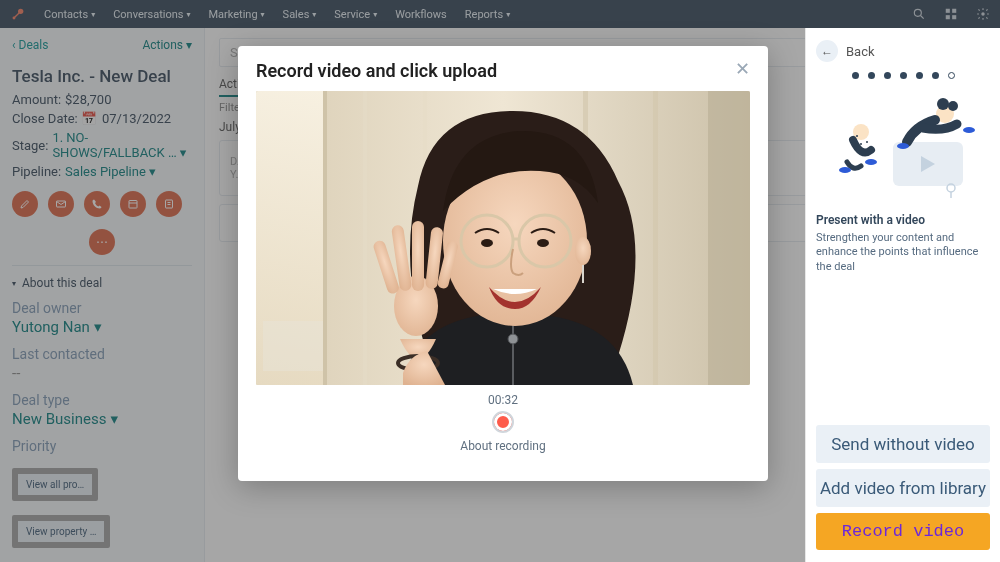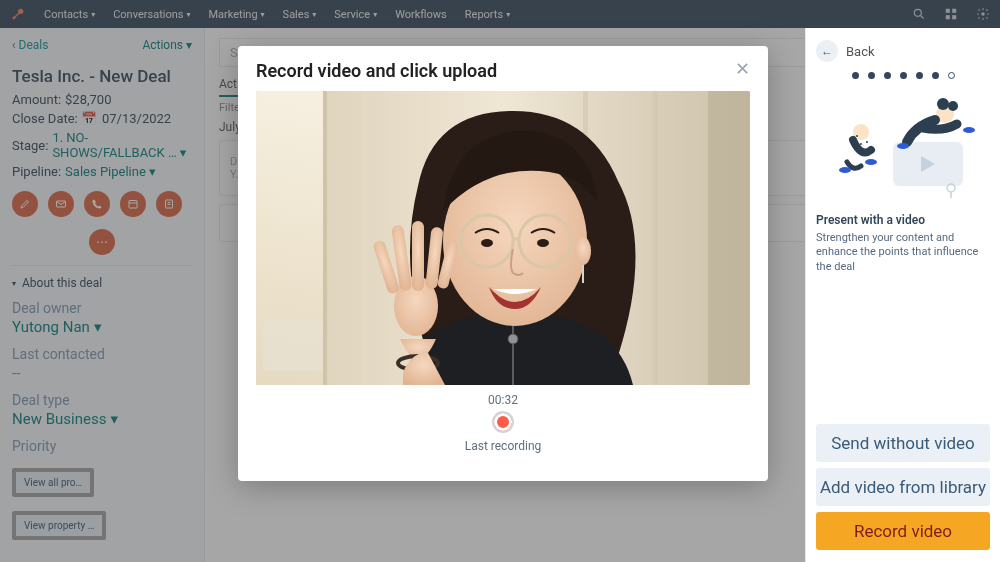--- a/index.html
+++ b/index.html
@@ -22,21 +22,21 @@
   .actions-link { color:#008080; font-size:12px; }
   .deal-title { font-size: 17px; font-weight: 500; margin: 8px 0 6px; color:#33475b; }
   .deal-field { font-size: 13px; color:#33475b; margin: 4px 0; display:flex; gap:4px; align-items:center; }
   .deal-field .teal { color:#008080; }
   .icon-row { display:flex; gap:10px; margin: 12px 0; }
   .round-btn { width: 26px; height: 26px; border-radius: 50%; background: #e6633e; display:flex; align-items:center; justify-content:center; color:#fff; }
   .icon-row2 { display:flex; justify-content:center; }
   .section-hdr { border-top:1px solid #dbe3ea; padding-top:10px; margin-top:10px; font-size:12px; color:#33475b; display:flex; align-items:center; gap:6px; }
   .prop-label { font-size:14px; color:#7c98b6; margin-top:10px; }
   .prop-val { font-size:15px; color:#008080; margin-top:2px; display:flex; align-items:center; gap:4px; }
-  .btn-gray { display:inline-block; background:#eaf0f6; border:4px solid #a3a3a3; color:#3a5a78; font-size:10px; padding:5px 8px; border-radius:2px; margin-top:14px; margin-right:6px; }
+  .btn-gray { display:inline-block; background:#eaf0f6; border:6px solid #a3a3a3; color:#3a5a78; font-size:10px; padding:5px 8px; border-radius:2px; margin-top:14px; margin-right:6px; }
 
   .mid-col { flex:1; background:#fdfdfd; padding: 10px 14px; font-size:12px; color:#555; border-right:1px solid #ececec; }
   .search-bar { background:#fff; border:1px solid #e4e9ee; border-radius:2px; padding:6px 10px; font-size:13px; color:#aaa; margin-bottom:10px; }
   .tab-row { font-size:12px; color:#555; margin-bottom:10px; }
   .filter-row { font-size:11px; color:#888; margin-bottom:6px; }
   .date-hdr { font-size:12px; color:#555; margin-bottom:6px; }
   .act-card { background:#fff; border:1px solid #e4e9ee; border-radius:3px; padding:14px 10px; margin-bottom:8px; min-height:38px; color:#aaa; font-size:11px;}
 
   .right-col { width: 100px; background:#f5f8fa; padding:8px; font-size:11px; }
   .right-tabs { display:flex; gap:6px; margin-bottom:6px; }
@@ -49,21 +49,21 @@
   .side-back .circ { width:22px; height:22px; border-radius:50%; background:#eaf0f6; display:flex; align-items:center; justify-content:center; font-size:12px; }
   .dot-row { display:flex; gap:9px; justify-content:center; margin-bottom:8px; }
   .dot { width:7px; height:7px; border-radius:50%; background:#33475b; }
   .dot.hollow { background:transparent; border:1px solid #33475b; }
   .illus { width:100%; height:120px; display:flex; align-items:center; justify-content:center; margin-bottom:6px; }
   .side-h { font-size:12px; font-weight:600; margin-bottom:4px; }
   .side-p { font-size:11px; color:#566b80; line-height:1.3; }
   .side-spacer { flex:1; }
   .side-btn { width:100%; padding:9px 0; text-align:center; border-radius:3px; font-size:17px; margin-top:6px; cursor:pointer; }
   .side-btn.gray { background:#eaf0f6; color:#3a5a78; }
-  .side-btn.orange { background:#f5a623; color:#7f1d1d; }
+  .side-btn.orange { background:#f5a623; color:#6d28d9;font-family:Liberation Mono, monospace; }
 
   
   .modal { position:absolute; top:46px; left:238px; width:530px; background:#fff; border-radius:4px; box-shadow:0 6px 30px rgba(0,0,0,0.25); padding:14px 18px 28px; }
   .modal-hdr { display:flex; justify-content:space-between; align-items:flex-start; margin-bottom:10px; }
   .modal-title { font-size:18px; font-weight:600; color:#222; }
   .modal-close { font-size:18px; color:#9aa8b6; cursor:pointer; line-height:1; }
   .video-frame { width:100%; height:294px; border-radius:2px; overflow:hidden; background:#dacfb9; position:relative; }
   .rec-timer { text-align:center; font-size:12px; color:#607080; margin-top:8px; }
   .rec-btn { width:22px; height:22px; border-radius:50%; background:#fe5b4b; border:2px solid #d0d6dc; margin:4px auto; box-shadow: 0 0 0 3px #fff inset; }
   .rec-btn-wrap { display:flex; flex-direction:column; align-items:center; }
@@ -359,15 +359,15 @@
 
         <ellipse cx="30" cy="142" rx="20" ry="7" fill="none" stroke="#3b2e26" stroke-width="4"></ellipse>
       </g>
 
       <path d="M150 282 q6 -18 24 -22 l18 34 l-42 0" fill="url(#skin)"></path>
     </svg>
   </div>
   <div class="rec-timer">00:32</div>
   <div class="rec-btn-wrap">
     <div class="rec-btn"></div>
-    <div class="rec-label">Last recording</div>
+    <div class="rec-label">About recording</div>
   </div>
 </div>
 
 </body></html>

